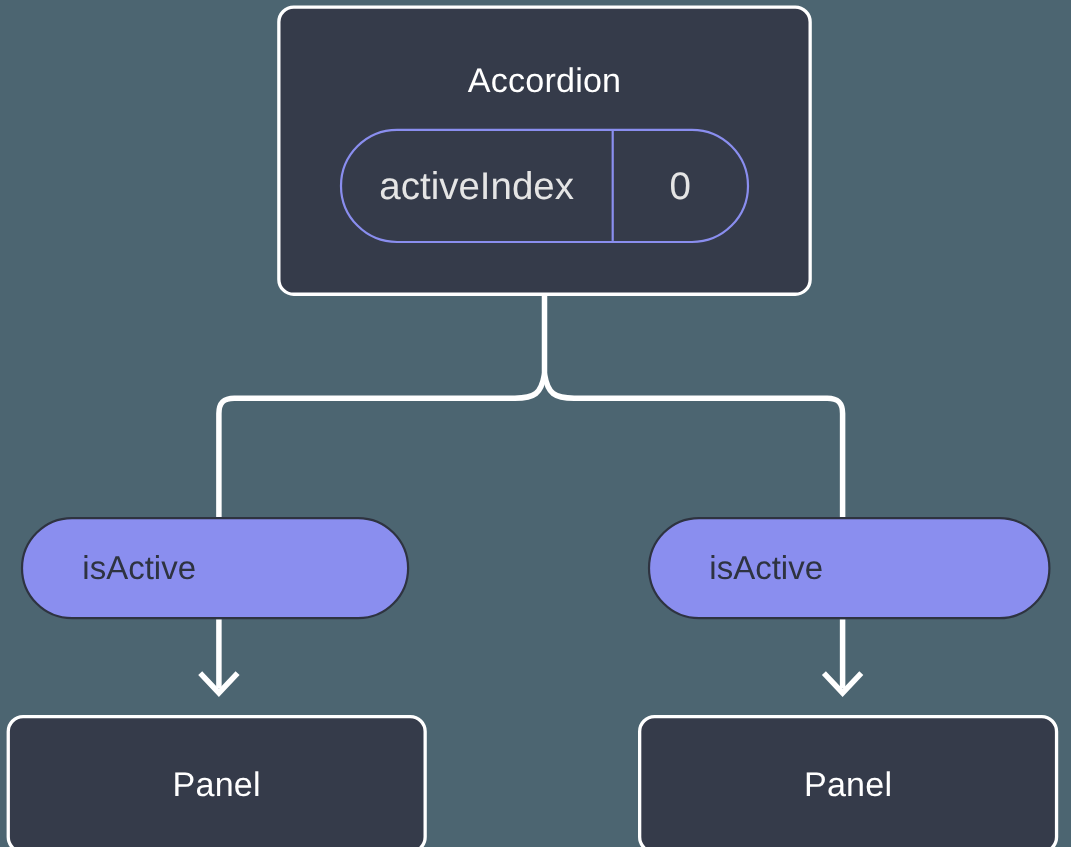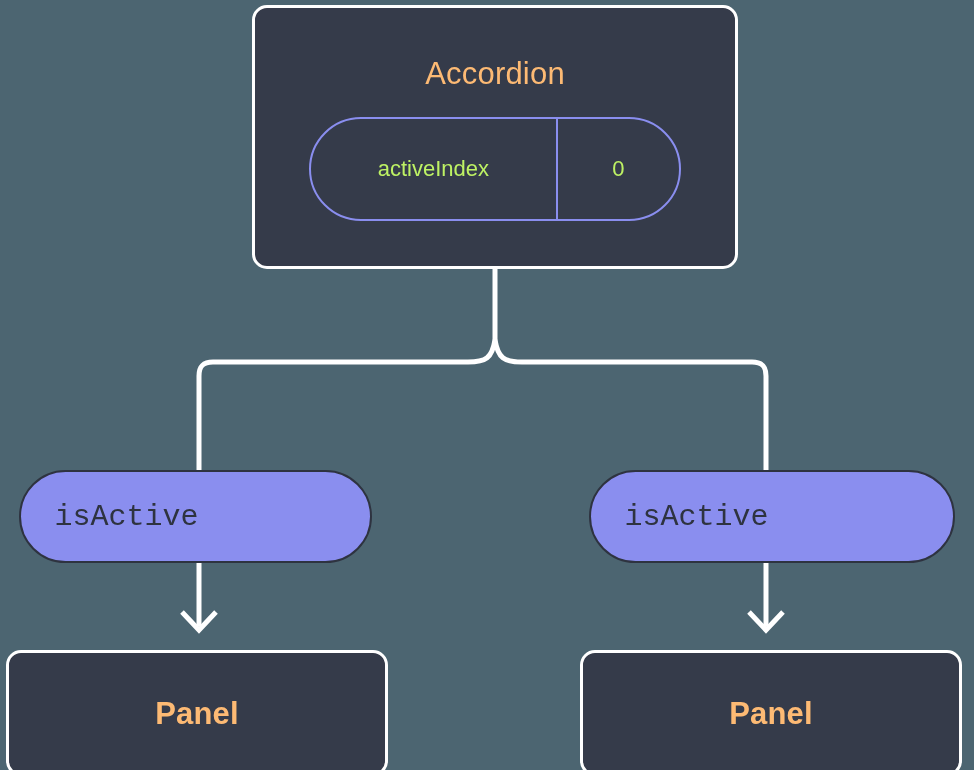--- a/index.html
+++ b/index.html
@@ -33,21 +33,21 @@
     position: absolute;
     box-sizing: border-box;
     background: #353b4a;
     border: 3px solid #ffffff;
     border-radius: 15px;
     display: flex;
     flex-direction: column;
     align-items: center;
   }
   .node-title {
-    color: #fdba74;
+    color: #ffffff;
     font-size: 31px;
     font-weight: 400;
     letter-spacing: 0.2px;
     line-height: 1;
     white-space: nowrap;
   }
   
   #accordion-node {
     left: 252px;
     top: 5px;
@@ -62,21 +62,20 @@
   .panel-node {
     top: 650px;
     width: 382px;
     height: 126px;
     justify-content: flex-start;
   }
   #panel-node-left  { left: 6px; }
   #panel-node-right { left: 580px; }
   .panel-node .node-title {
     margin-top: 45px;
-    font-weight: bold;
   }
 
   
   .pill {
     position: absolute;
     box-sizing: border-box;
     display: flex;
     align-items: stretch;
     border-radius: 999px;
     overflow: hidden;
@@ -89,38 +88,37 @@
     line-height: 1;
   }
 
   
   .pill-outline {
     border: 2px solid #8a8eef;
     background: transparent;
   }
   .pill-outline .pill-key,
   .pill-outline .pill-val {
-    color: #bef264;
-    font-size: 22px;
+    color: #e5e5e5;
+    font-size: 35px;
     text-align: center;
   }
   .pill-outline .pill-val {
     border-left: 2px solid #8a8eef;
   }
 
   
   .pill-filled {
     background: #8a8eef;
     border: 2px solid #2e3340;
   }
   .pill-filled .pill-key,
   .pill-filled .pill-val {
     color: #2e3340;
     font-size: 30px;
-    font-family: Liberation Mono, monospace;
   }
   .pill-filled .pill-val {
     border-left: 2px solid #2e3340;
   }
 
   
   #pill-active-index {
     left: 309px;
     top: 117px;
     width: 372px;

